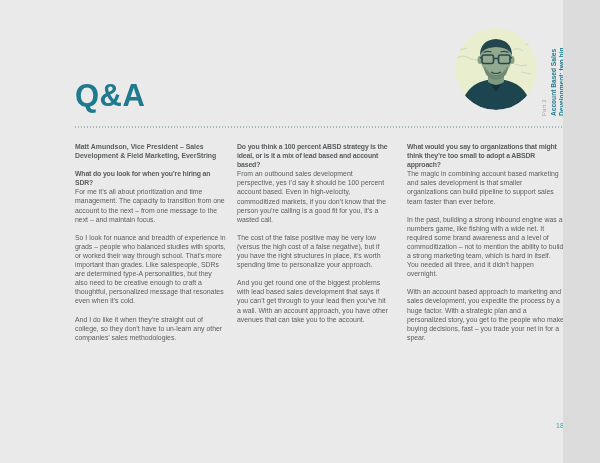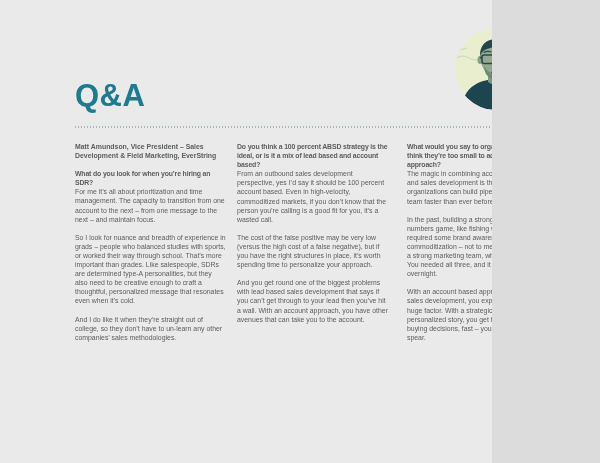--- a/index.html
+++ b/index.html
@@ -2,21 +2,21 @@
 <html><head>
 <meta charset="utf-8">
 <style>
   html,body{margin:0;padding:0;}
   body{
     font-family:"Liberation Sans","DejaVu Sans",sans-serif;
     background:#dcdcdd;
   }
   .page{
     position:relative;
-    width:492px;height:463px;
+    width:563px;height:463px;
     background:#eaeaeb;
     overflow:hidden;
   }
   .page-title{
     position:absolute;left:75px;top:80px;
     font-size:31px;font-weight:bold;color:#1e7a8c;
     letter-spacing:.5px;line-height:1;
   }
   .divider{
     position:absolute;left:75px;top:126px;width:494px;height:2px;

